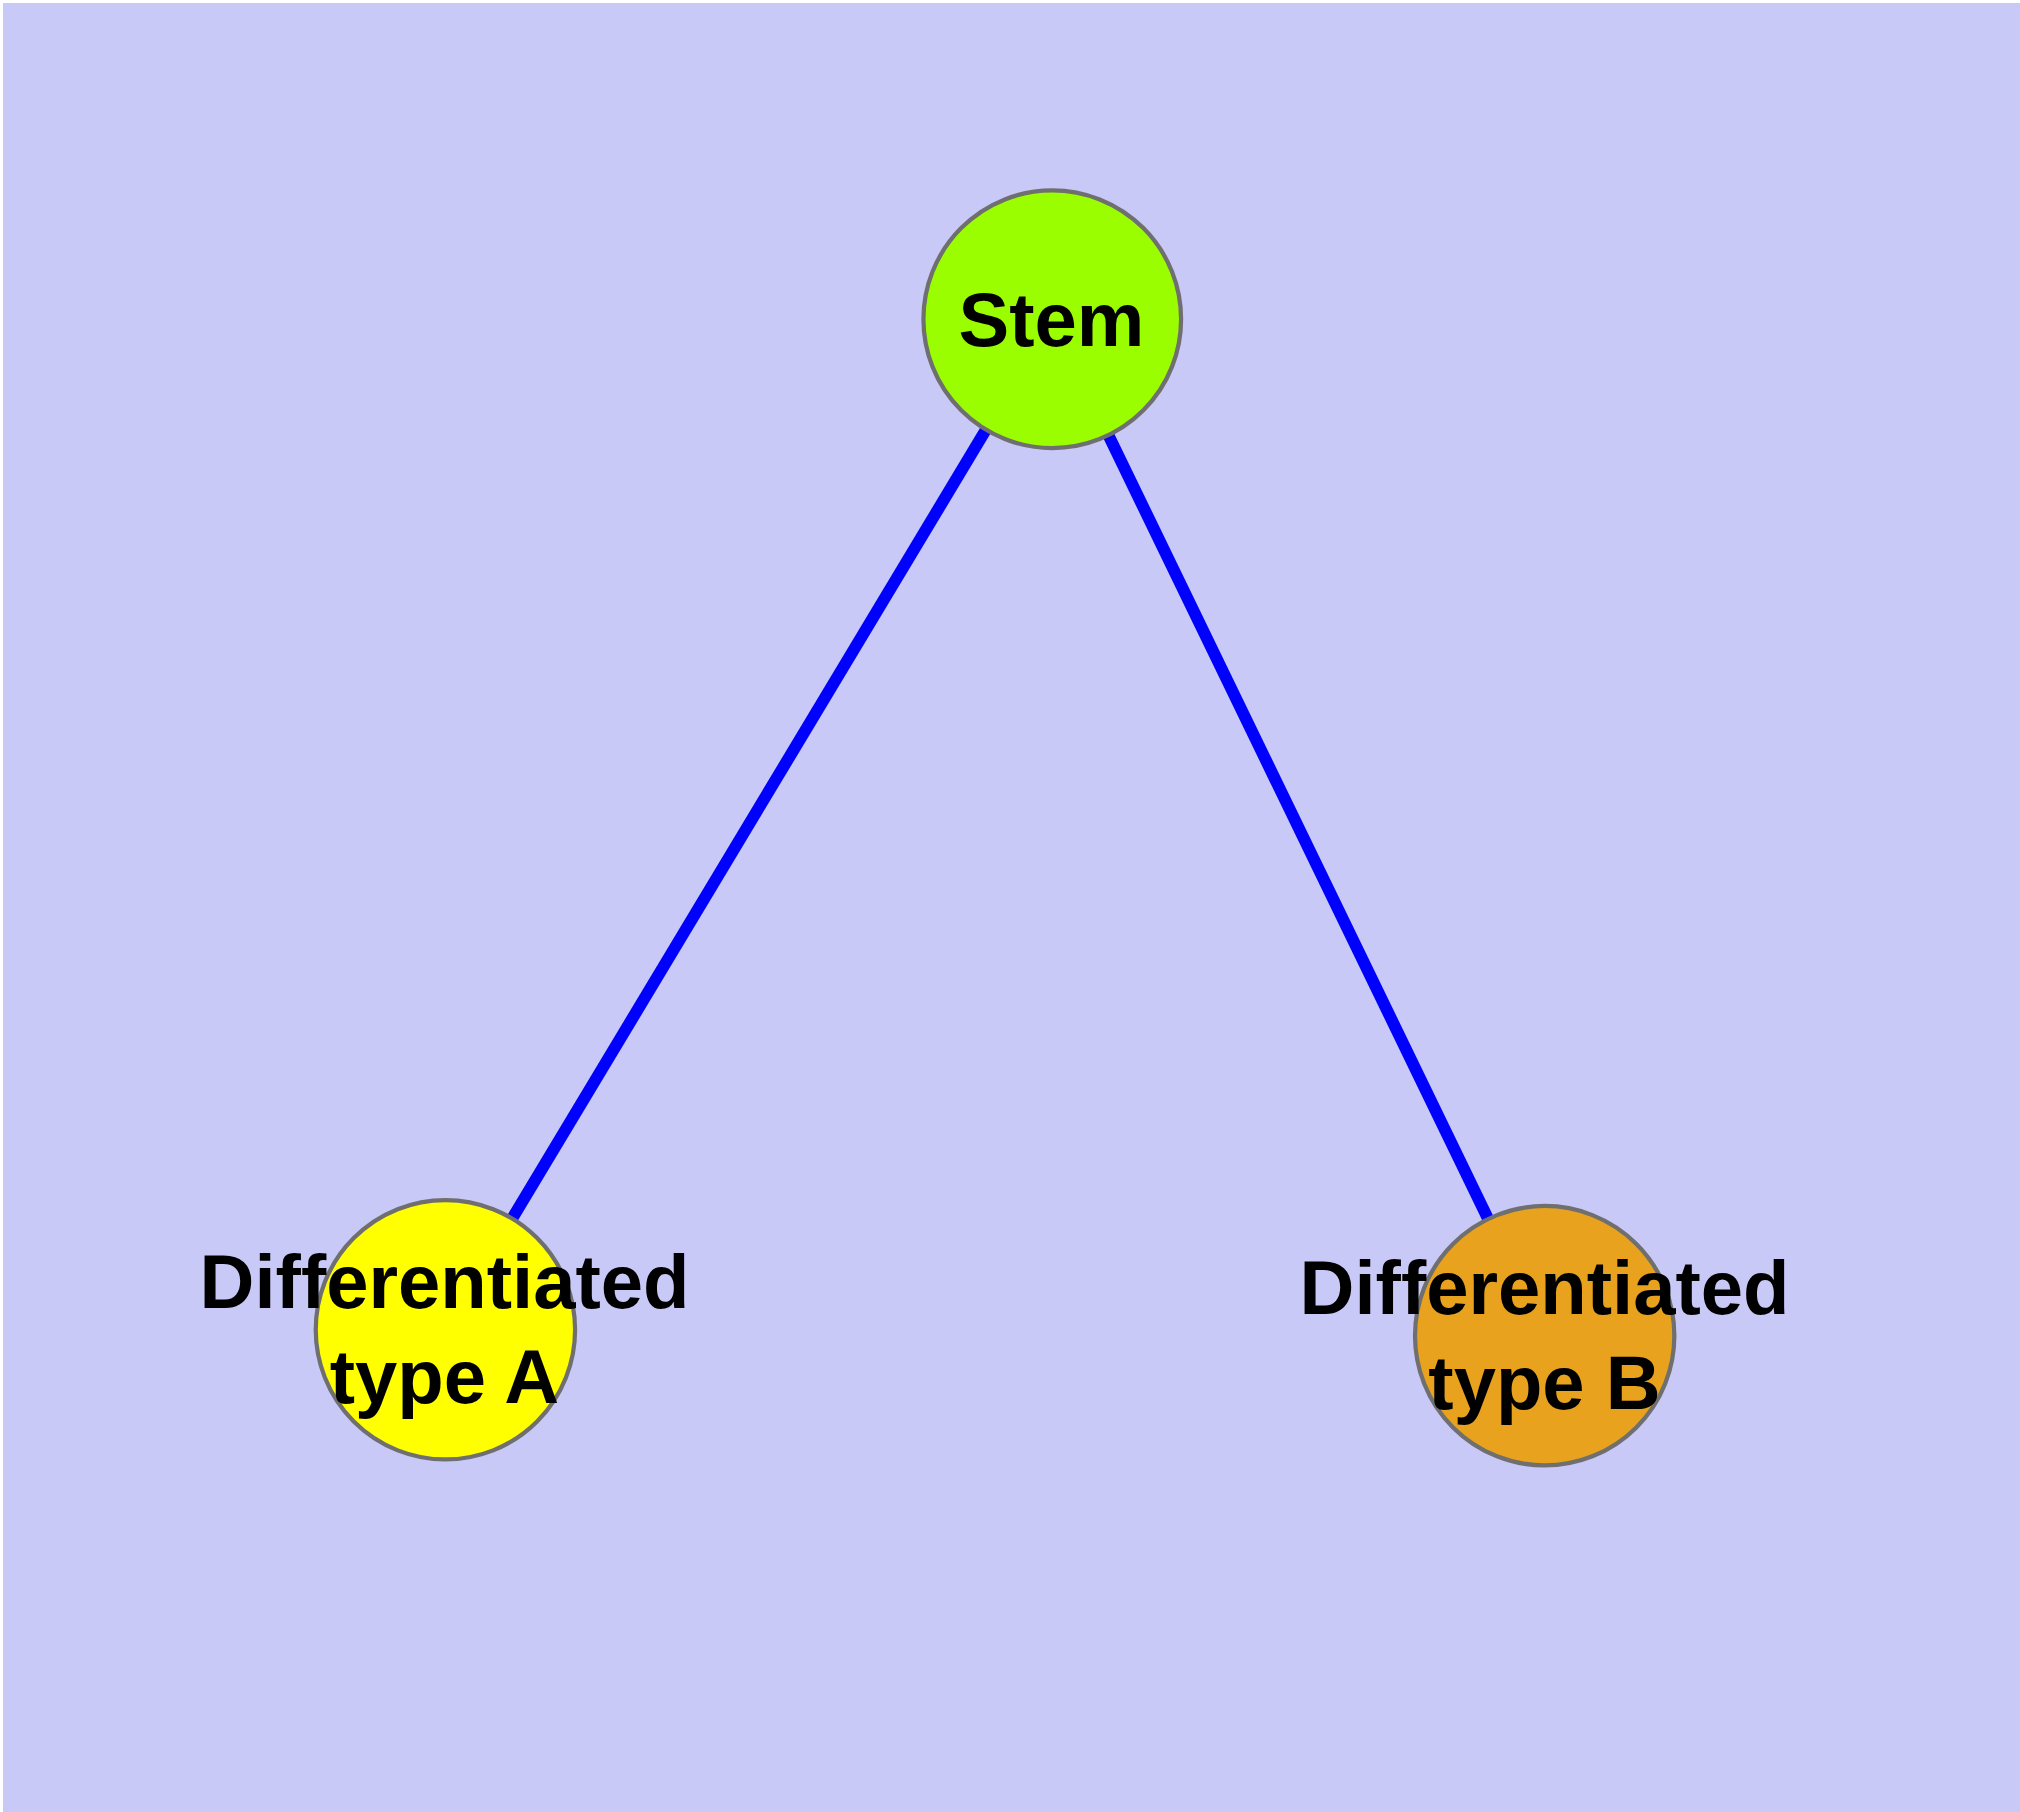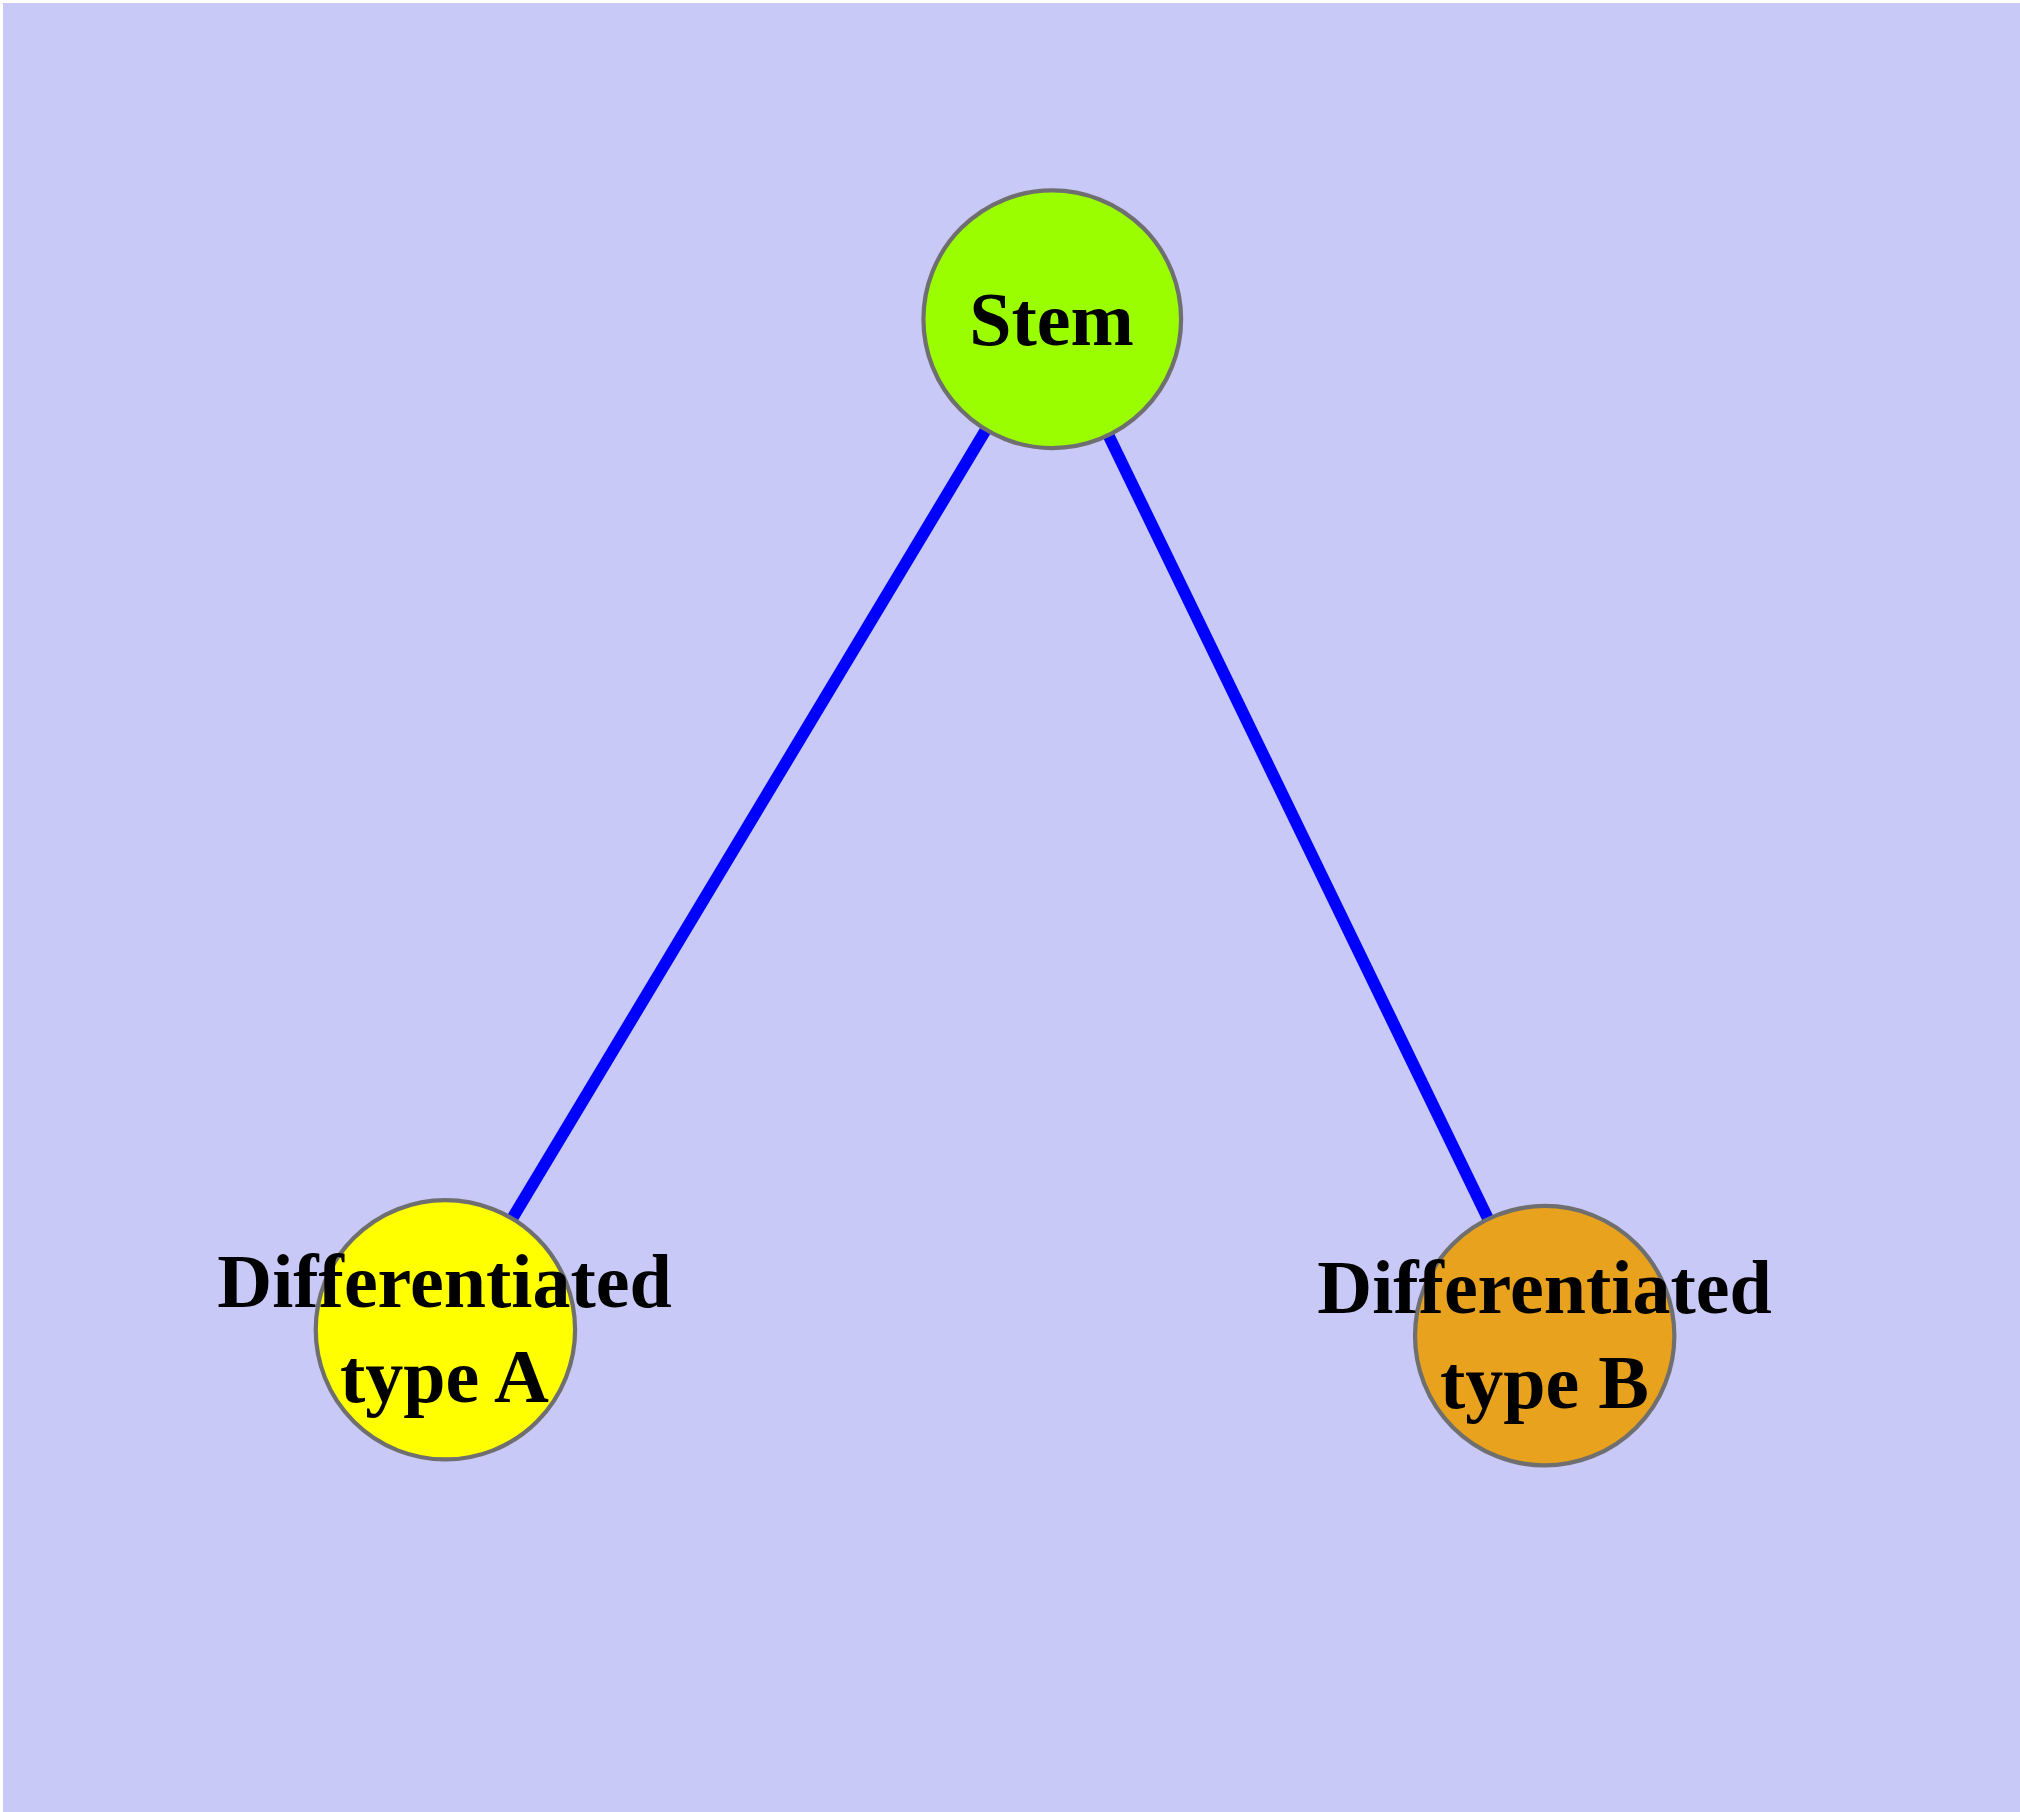--- a/index.html
+++ b/index.html
@@ -28,21 +28,20 @@
   }
   .node-label {
     position: absolute;
     transform: translate(-50%, -50%);
     white-space: pre-line;
     width: max-content;
     text-align: center;
     font-weight: 700;
     user-select: none;
     pointer-events: none;
-    font-family: Liberation Serif, serif;
   }
 </style>
 </head>
 <body>
 
 <div id="canvas" style="background: rgb(201, 201, 248);">
   <svg id="graph-svg" viewBox="0 0 2381 2135" preserveAspectRatio="none">
       <line x1="1238" y1="373" x2="522" y2="1565" stroke="#0000FF" stroke-width="14"></line>
       <line x1="1238" y1="373" x2="1819" y2="1572" stroke="#0000FF" stroke-width="14"></line>
       <circle cx="1238" cy="373" r="152" fill="#9BFE00" stroke="#6F6F6F" stroke-width="5"></circle>

